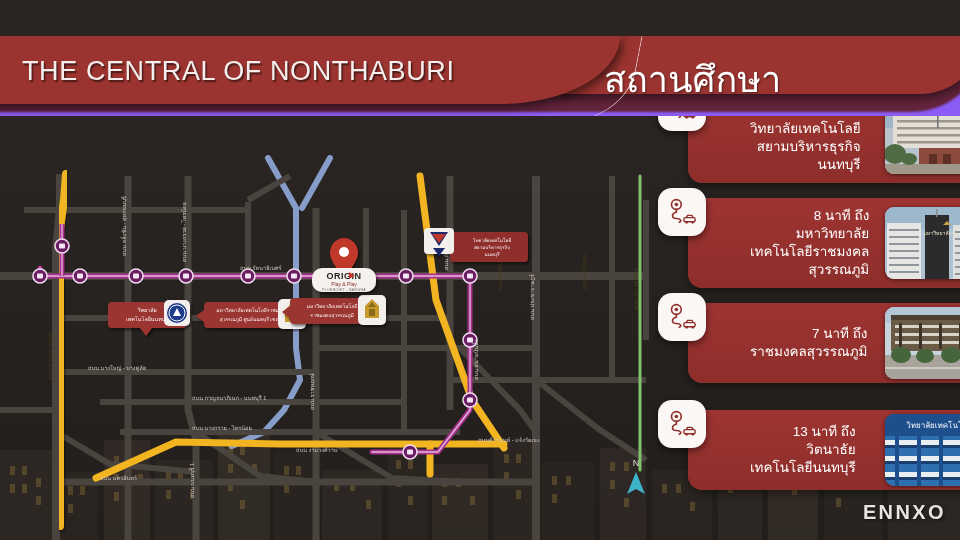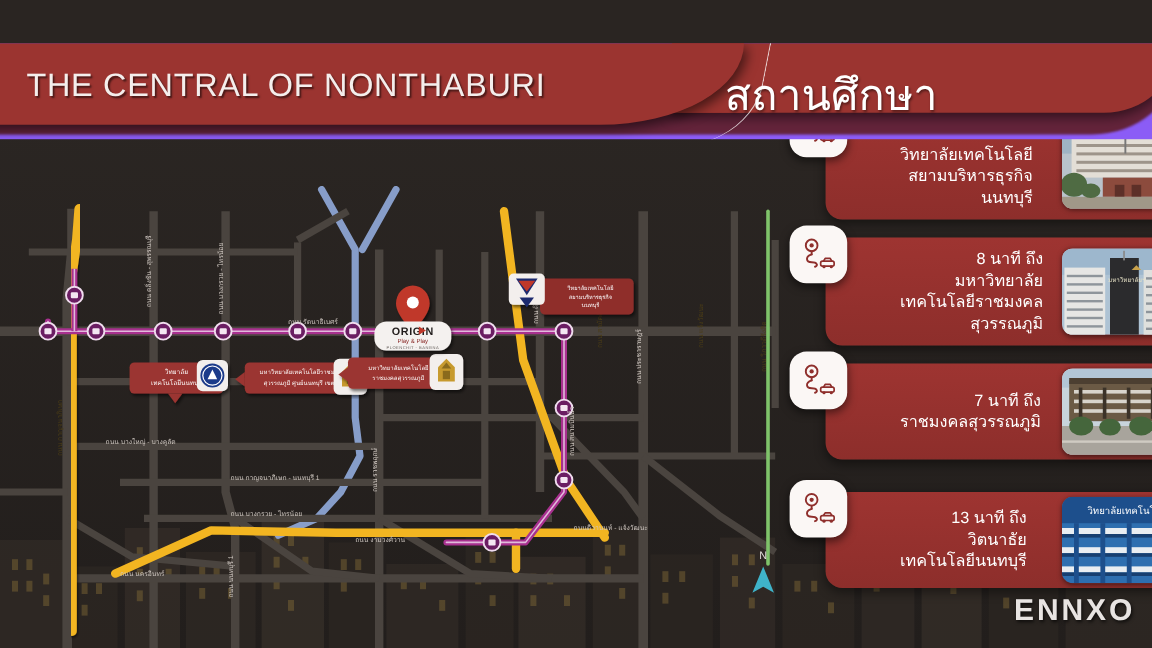--- a/index.html
+++ b/index.html
@@ -91,21 +91,21 @@
     position:absolute; left:-30px; top:-10px;
     width:48px; height:48px; border-radius:14px;
     background:#fbf7f5;
     box-shadow:0 3px 7px rgba(0,0,0,.5);
     display:flex; align-items:center; justify-content:center;
     z-index:5;
   }
 
   #brand {
     position:absolute; right:14px; bottom:16px; z-index:35;
-    color:#e8e4e2; font-size:25px; font-weight:bold; letter-spacing:2.4px;
+    color:#e8e4e2; font-size:20px; font-weight:bold; letter-spacing:2.4px;
     text-shadow:1px 1px 3px rgba(0,0,0,.7);
   }
 </style>
 </head>
 <body>
 
 <div id="header">
   <div class="hdr-shadow"></div>
   <div class="hdr-band2"></div>
   <div class="hdr-band1"></div>

